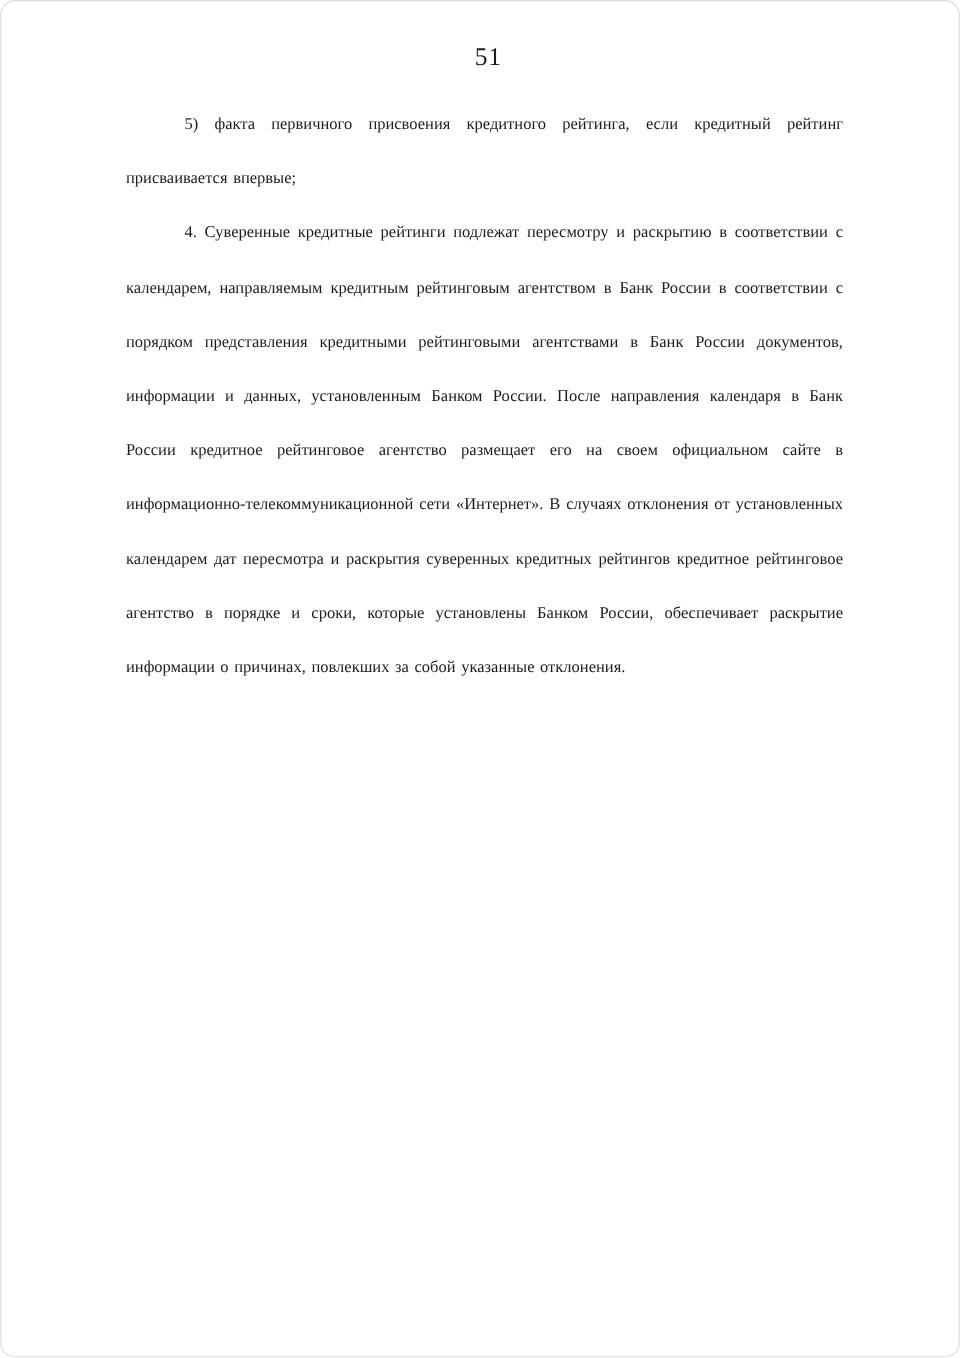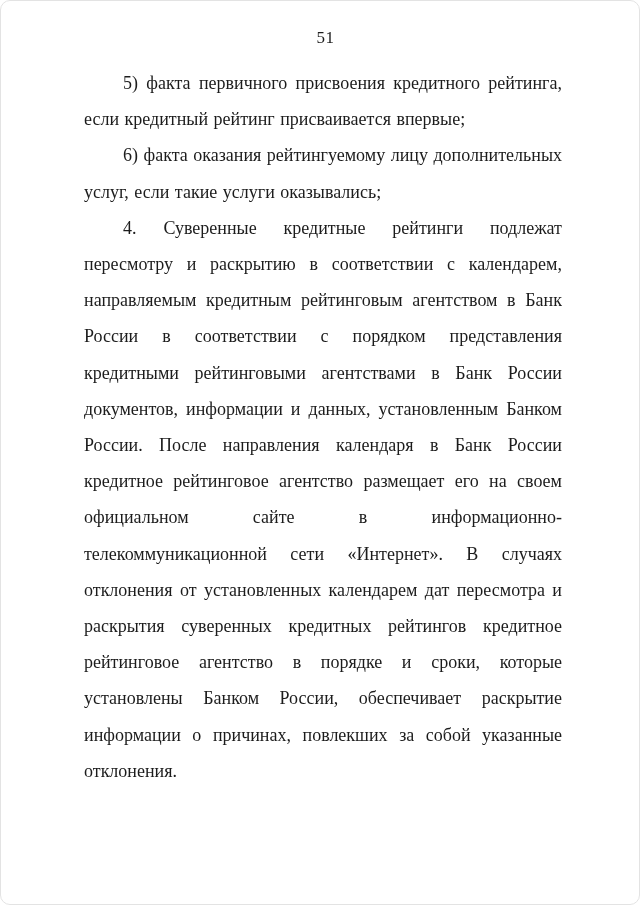--- a/index.html
+++ b/index.html
@@ -34,31 +34,30 @@
   }
   .content {
     position: absolute;
     top: 64px;
     left: 83px;
     width: 478px;
   }
   .content p {
     margin: 0;
     padding: 0;
-    font-size: 18px;
+    font-size: 11px;
     line-height: 36.2px;
     text-align: justify;
     text-indent: 39px;
     word-spacing: 1px;
   }
 </style>
 </head>
 <body>
 
 <div class="page">
   <div class="page-number"><span>51</span></div>
 
   <div class="content">
     <p>5) факта первичного присвоения кредитного рейтинга, если кредитный рейтинг присваивается впервые;</p>
-    <p>6) факта оказания рейтингуемому лицу дополнительных услуг, если такие услуги оказывались;</p>
     <p>4. Суверенные кредитные рейтинги подлежат пересмотру и раскрытию в соответствии с календарем, направляемым кредитным рейтинговым агентством в Банк России в соответствии с порядком представления кредитными рейтинговыми агентствами в Банк России документов, информации и данных, установленным Банком России. После направления календаря в Банк России кредитное рейтинговое агентство размещает его на своем официальном сайте в информационно-телекоммуникационной сети «Интернет». В случаях отклонения от установленных календарем дат пересмотра и раскрытия суверенных кредитных рейтингов кредитное рейтинговое агентство в порядке и сроки, которые установлены Банком России, обеспечивает раскрытие информации о причинах, повлекших за собой указанные отклонения.</p>
   </div>
 </div>
 
 </body></html>

